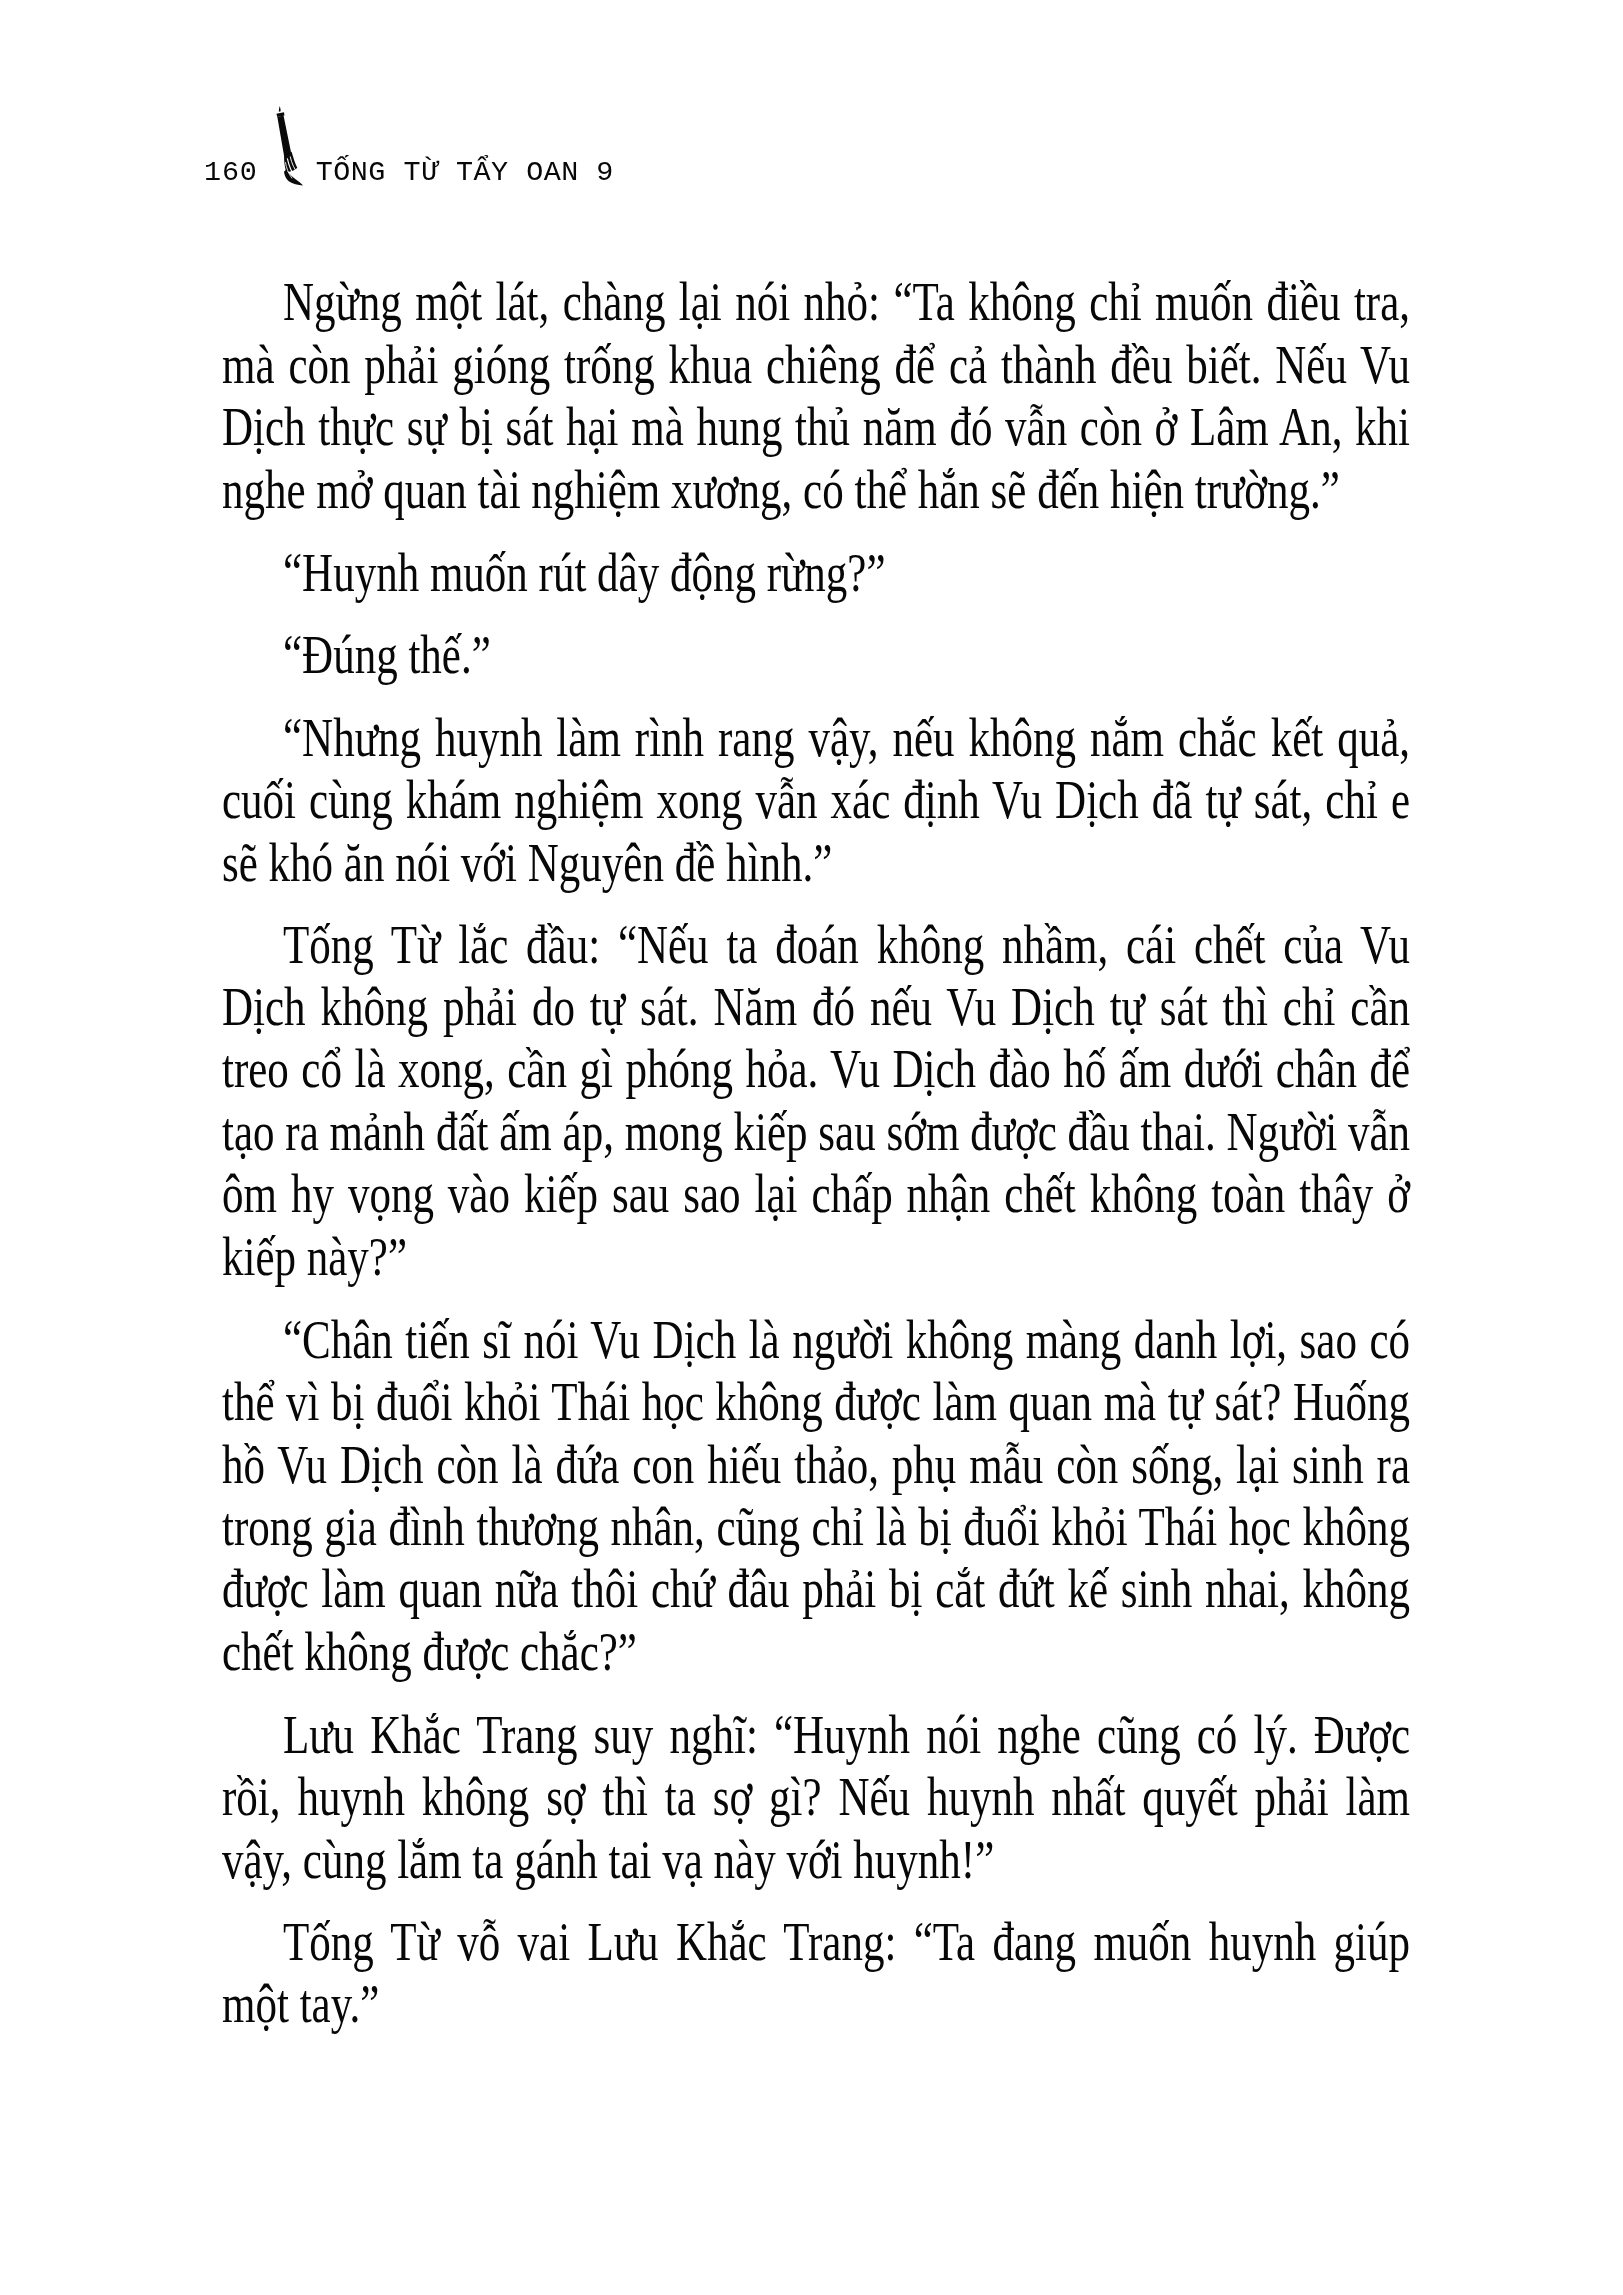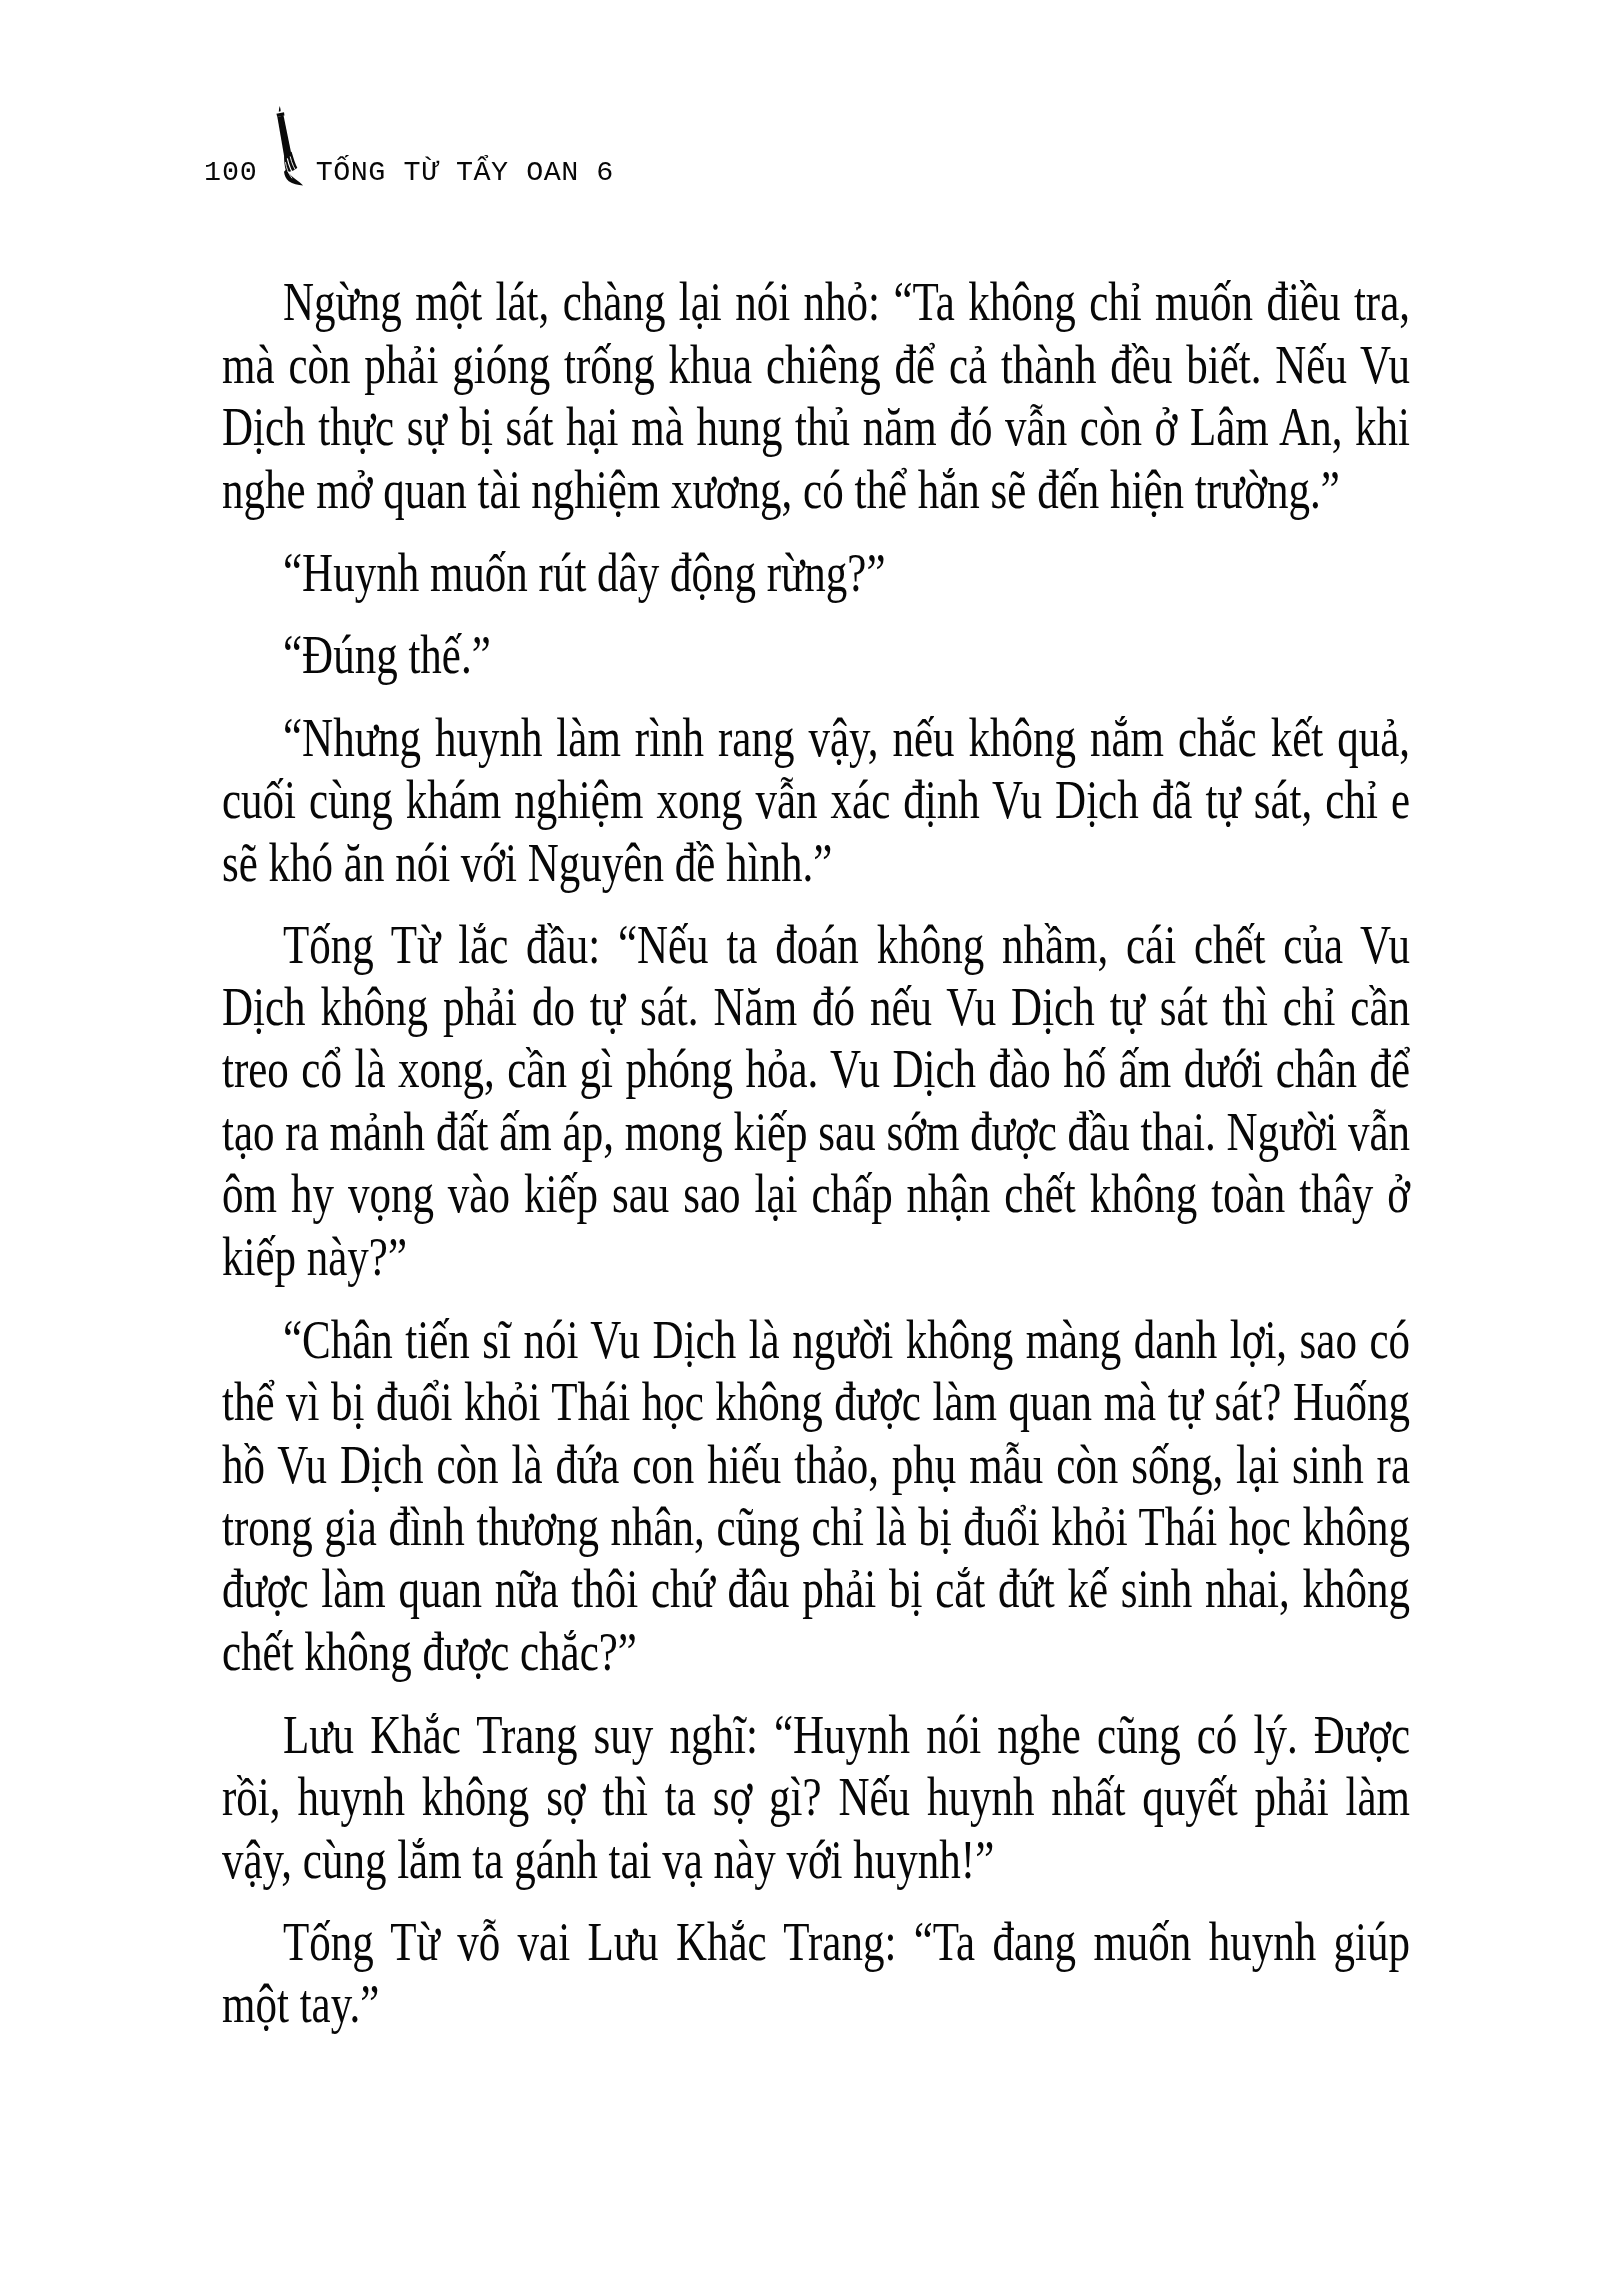--- a/index.html
+++ b/index.html
@@ -64,40 +64,40 @@
     text-indent: 61px;
   }
   .text-block p:last-child { margin-bottom: 0; }
 </style>
 </head>
 <body>
 
 <div class="page">
 
   <header class="page-header">
-    <span class="page-number">100</span>
+    <span class="page-number">160</span>
 
     <svg class="brush-icon" viewBox="0 0 80 172" xmlns="http://www.w3.org/2000/svg" aria-hidden="true">
 
       <path d="M31,2 C32,6 33,9 33,13 L29,14 C29,10 30,6 31,2 Z" fill="#0a0a0a"></path>
 
       <path d="M24,18 L40,15 L41,22 L26,25 Z" fill="#0a0a0a"></path>
       <path d="M26,25 L39,22 L55,100 L40,106 Z" fill="#0a0a0a"></path>
 
       <path d="M40,104 L56,98 C60,112 64,124 68,132 C60,140 50,142 44,138 C41,128 40,116 40,104 Z" fill="#0a0a0a"></path>
 
       <path d="M44,136 C50,144 58,152 70,160 C74,163 78,166 80,169
                C70,168 58,166 50,160 C44,155 41,148 40,140 Z" fill="#0a0a0a"></path>
 
       <path d="M47,112 C50,126 55,140 64,152" stroke="#ffffff" stroke-width="2.4" fill="none"></path>
       <path d="M53,108 C56,122 62,136 72,148" stroke="#ffffff" stroke-width="2" fill="none"></path>
       <path d="M43,120 C45,132 49,144 57,154" stroke="#ffffff" stroke-width="1.8" fill="none"></path>
     </svg>
 
-    <span class="running-title">TỐNG TỪ TẨY OAN 6</span>
+    <span class="running-title">TỐNG TỪ TẨY OAN 9</span>
   </header>
 
   <main class="text-block">
     <p>Ngừng một lát, chàng lại nói nhỏ: “Ta không chỉ muốn điều tra, mà còn phải gióng trống khua chiêng để cả thành đều biết. Nếu Vu Dịch thực sự bị sát hại mà hung thủ năm đó vẫn còn ở Lâm An, khi nghe mở quan tài nghiệm xương, có thể hắn sẽ đến hiện trường.”</p>
     <p>“Huynh muốn rút dây động rừng?”</p>
     <p>“Đúng thế.”</p>
     <p>“Nhưng huynh làm rình rang vậy, nếu không nắm chắc kết quả, cuối cùng khám nghiệm xong vẫn xác định Vu Dịch đã tự sát, chỉ e sẽ khó ăn nói với Nguyên đề hình.”</p>
     <p>Tống Từ lắc đầu: “Nếu ta đoán không nhầm, cái chết của Vu Dịch không phải do tự sát. Năm đó nếu Vu Dịch tự sát thì chỉ cần treo cổ là xong, cần gì phóng hỏa. Vu Dịch đào hố ấm dưới chân để tạo ra mảnh đất ấm áp, mong kiếp sau sớm được đầu thai. Người vẫn ôm hy vọng vào kiếp sau sao lại chấp nhận chết không toàn thây ở kiếp này?”</p>
     <p>“Chân tiến sĩ nói Vu Dịch là người không màng danh lợi, sao có thể vì bị đuổi khỏi Thái học không được làm quan mà tự sát? Huống hồ Vu Dịch còn là đứa con hiếu thảo, phụ mẫu còn sống, lại sinh ra trong gia đình thương nhân, cũng chỉ là bị đuổi khỏi Thái học không được làm quan nữa thôi chứ đâu phải bị cắt đứt kế sinh nhai, không chết không được chắc?”</p>
     <p>Lưu Khắc Trang suy nghĩ: “Huynh nói nghe cũng có lý. Được rồi, huynh không sợ thì ta sợ gì? Nếu huynh nhất quyết phải làm vậy, cùng lắm ta gánh tai vạ này với huynh!”</p>

